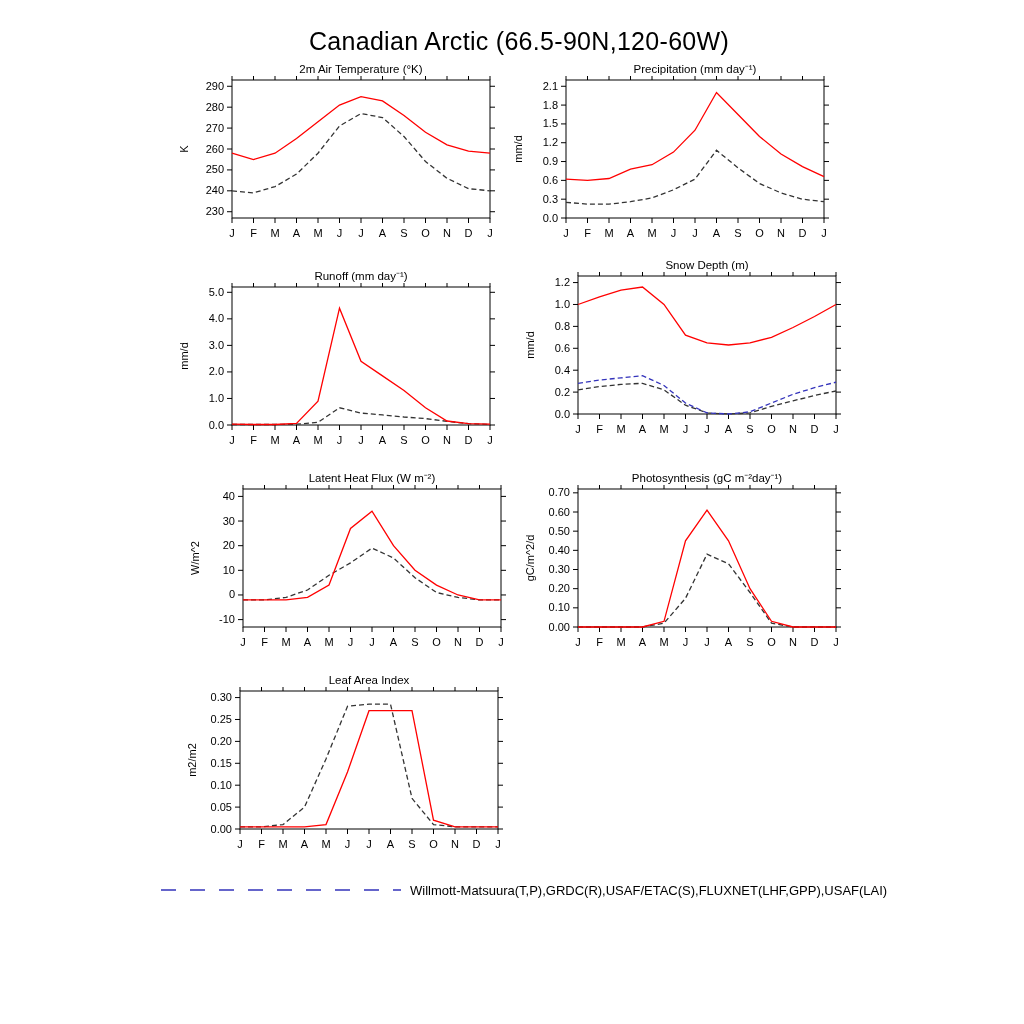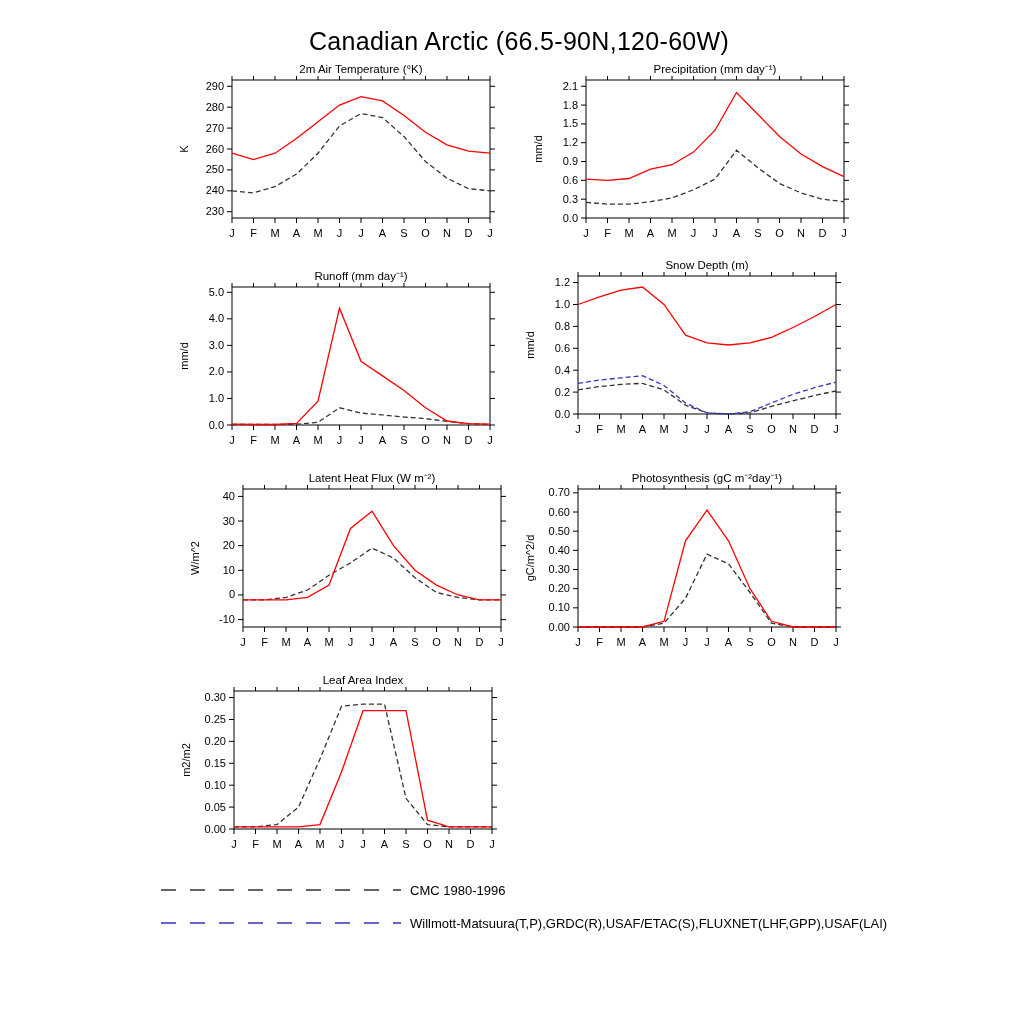--- a/index.html
+++ b/index.html
@@ -110,21 +110,21 @@
           <text x="187" y="177" font-family="Liberation Sans, sans-serif" text-anchor="middle" font-size="11">J</text>
           <text x="208.5" y="177" font-family="Liberation Sans, sans-serif" text-anchor="middle" font-size="11">A</text>
           <text x="230" y="177" font-family="Liberation Sans, sans-serif" text-anchor="middle" font-size="11">S</text>
           <text x="251.5" y="177" font-family="Liberation Sans, sans-serif" text-anchor="middle" font-size="11">O</text>
           <text x="273" y="177" font-family="Liberation Sans, sans-serif" text-anchor="middle" font-size="11">N</text>
           <text x="294.5" y="177" font-family="Liberation Sans, sans-serif" text-anchor="middle" font-size="11">D</text>
           <text x="316" y="177" font-family="Liberation Sans, sans-serif" text-anchor="middle" font-size="11">J</text>
           <polyline points="58.0,130.8 79.5,132.9 101.0,126.6 122.5,114.1 144.0,93.2 165.5,66.0 187.0,53.5 208.5,57.6 230.0,76.5 251.5,101.5 273.0,118.3 294.5,128.7 316.0,130.8" fill="none" stroke="#333333" stroke-width="1.3" stroke-dasharray="5,3"></polyline>
           <polyline points="58.0,93.2 79.5,99.5 101.0,93.2 122.5,78.5 144.0,61.8 165.5,45.1 187.0,36.7 208.5,40.9 230.0,55.5 251.5,72.3 273.0,84.8 294.5,91.1 316.0,93.2" fill="none" stroke="#ff0000" stroke-width="1.3"></polyline>
         </svg></div>
-      <div class="panel" style="left: 528px; top: 60px;"><svg width="328" height="190">
+      <div class="panel" style="left: 508px; top: 60px;"><svg width="328" height="190">
           <text x="187" y="13" font-family="Liberation Sans, sans-serif" text-anchor="middle" font-size="11.5">Precipitation (mm day⁻¹)</text>
           <text x="14" y="89" font-family="Liberation Sans, sans-serif" text-anchor="middle" font-size="11" transform="rotate(-90 14 89)">mm/d</text>
           <g stroke="#000000" stroke-width="1">
             <rect x="58" y="20" width="258" height="138" fill="none"></rect>
             <line x1="53" y1="158" x2="58" y2="158"></line>
             <line x1="316" y1="158" x2="321" y2="158"></line>
             <line x1="53" y1="139.1818181818182" x2="58" y2="139.1818181818182"></line>
             <line x1="316" y1="139.1818181818182" x2="321" y2="139.1818181818182"></line>
             <line x1="53" y1="120.36363636363637" x2="58" y2="120.36363636363637"></line>
             <line x1="316" y1="120.36363636363637" x2="321" y2="120.36363636363637"></line>
@@ -456,21 +456,21 @@
           <text x="187" y="177" font-family="Liberation Sans, sans-serif" text-anchor="middle" font-size="11">J</text>
           <text x="208.5" y="177" font-family="Liberation Sans, sans-serif" text-anchor="middle" font-size="11">A</text>
           <text x="230" y="177" font-family="Liberation Sans, sans-serif" text-anchor="middle" font-size="11">S</text>
           <text x="251.5" y="177" font-family="Liberation Sans, sans-serif" text-anchor="middle" font-size="11">O</text>
           <text x="273" y="177" font-family="Liberation Sans, sans-serif" text-anchor="middle" font-size="11">N</text>
           <text x="294.5" y="177" font-family="Liberation Sans, sans-serif" text-anchor="middle" font-size="11">D</text>
           <text x="316" y="177" font-family="Liberation Sans, sans-serif" text-anchor="middle" font-size="11">J</text>
           <polyline points="58.0,158.0 79.5,158.0 101.0,158.0 122.5,158.0 144.0,154.2 165.5,129.3 187.0,85.2 208.5,94.8 230.0,123.5 251.5,154.2 273.0,158.0 294.5,158.0 316.0,158.0" fill="none" stroke="#333333" stroke-width="1.3" stroke-dasharray="5,3"></polyline>
           <polyline points="58.0,158.0 79.5,158.0 101.0,158.0 122.5,158.0 144.0,152.3 165.5,71.8 187.0,41.1 208.5,71.8 230.0,119.7 251.5,152.3 273.0,158.0 294.5,158.0 316.0,158.0" fill="none" stroke="#ff0000" stroke-width="1.3"></polyline>
         </svg></div>
-      <div class="panel" style="left: 176px; top: 671px;"><svg width="328" height="190">
+      <div class="panel" style="left: 182px; top: 671px;"><svg width="328" height="190">
           <text x="187" y="13" font-family="Liberation Sans, sans-serif" text-anchor="middle" font-size="11.5">Leaf Area Index</text>
           <text x="14" y="89" font-family="Liberation Sans, sans-serif" text-anchor="middle" font-size="11" transform="rotate(-90 14 89)">m2/m2</text>
           <g stroke="#000000" stroke-width="1">
             <rect x="58" y="20" width="258" height="138" fill="none"></rect>
             <line x1="53" y1="158" x2="58" y2="158"></line>
             <line x1="316" y1="158" x2="321" y2="158"></line>
             <line x1="53" y1="136.0952380952381" x2="58" y2="136.0952380952381"></line>
             <line x1="316" y1="136.0952380952381" x2="321" y2="136.0952380952381"></line>
             <line x1="53" y1="114.19047619047618" x2="58" y2="114.19047619047618"></line>
             <line x1="316" y1="114.19047619047618" x2="321" y2="114.19047619047618"></line>
@@ -529,24 +529,18 @@
           <text x="273" y="177" font-family="Liberation Sans, sans-serif" text-anchor="middle" font-size="11">N</text>
           <text x="294.5" y="177" font-family="Liberation Sans, sans-serif" text-anchor="middle" font-size="11">D</text>
           <text x="316" y="177" font-family="Liberation Sans, sans-serif" text-anchor="middle" font-size="11">J</text>
           <polyline points="58.0,155.8 79.5,155.8 101.0,153.6 122.5,136.1 144.0,87.9 165.5,35.3 187.0,33.1 208.5,33.1 230.0,127.3 251.5,153.6 273.0,155.8 294.5,155.8 316.0,155.8" fill="none" stroke="#333333" stroke-width="1.3" stroke-dasharray="5,3"></polyline>
           <polyline points="58.0,155.8 79.5,155.8 101.0,155.8 122.5,155.8 144.0,153.6 165.5,101.0 187.0,39.7 208.5,39.7 230.0,39.7 251.5,149.2 273.0,155.8 294.5,155.8 316.0,155.8" fill="none" stroke="#ff0000" stroke-width="1.3"></polyline>
         </svg></div>
     </div>
   <div id="legend" class="legend">
       <div class="legend-row">
         <svg width="242" height="12">
-          <line x1="1" y1="6" x2="241" y2="6" stroke="#333333" stroke-width="1.4" stroke-dasharray="15,14"></line>
-        </svg>
-        <span class="legend-label">CMC 1980-1996</span>
-      </div>
-      <div class="legend-row">
-        <svg width="242" height="12">
           <line x1="1" y1="6" x2="241" y2="6" stroke="#3333bb" stroke-width="1.4" stroke-dasharray="15,14"></line>
         </svg>
         <span class="legend-label">Willmott-Matsuura(T,P),GRDC(R),USAF/ETAC(S),FLUXNET(LHF,GPP),USAF(LAI)</span>
       </div>
     </div>
 </div>
 
 </body></html>

